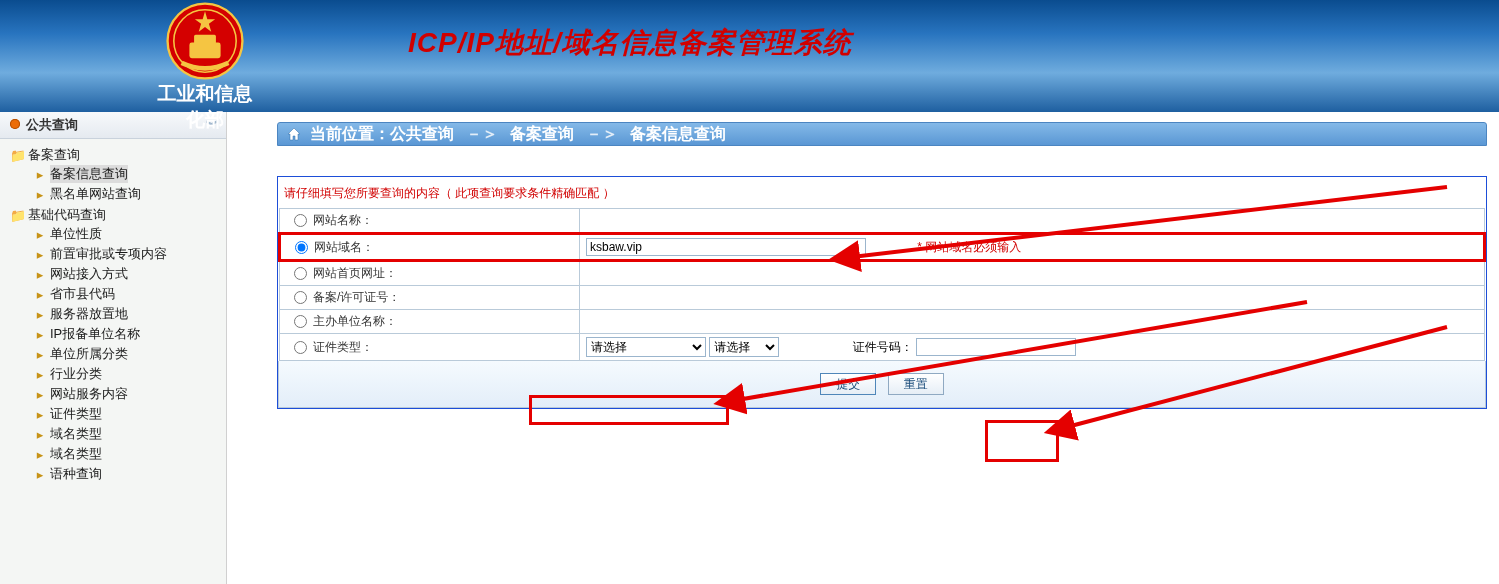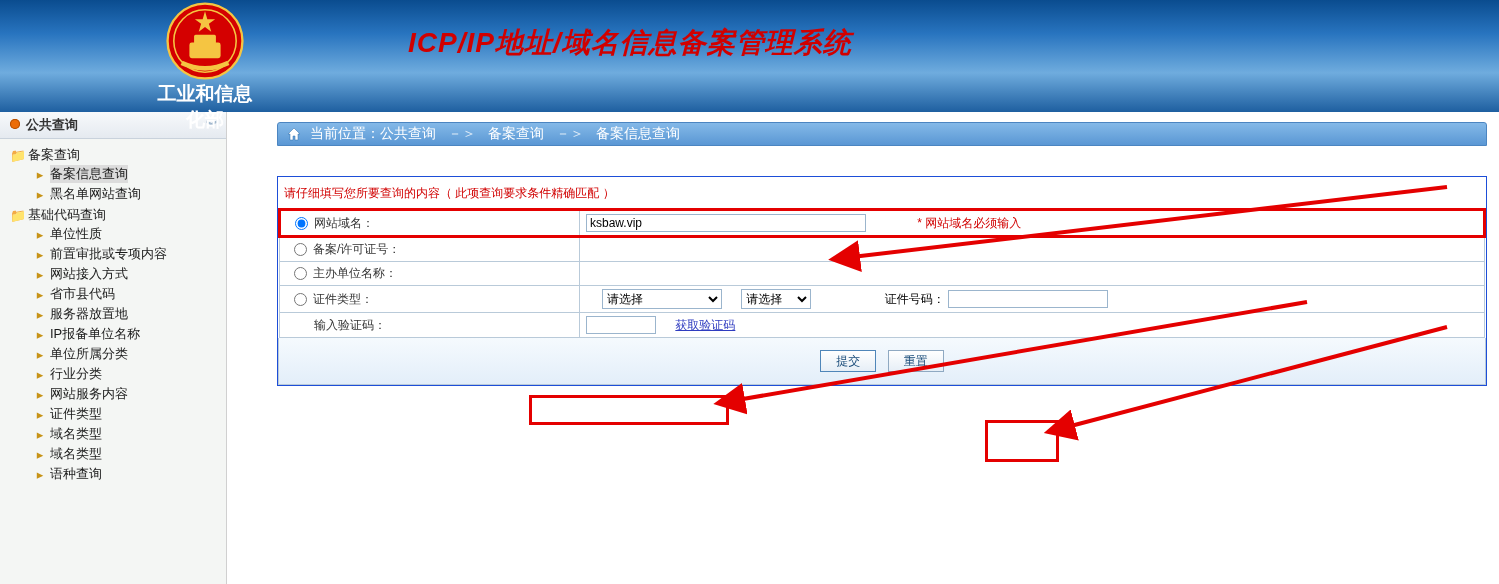--- a/index.html
+++ b/index.html
@@ -81,22 +81,23 @@
     padding: 10px 12px 10px 50px;
   }
   .breadcrumb {
     background: linear-gradient(to bottom,#84b9e8 0%, #5a97d4 100%);
     color:#fff;
     height:24px;
     border-radius:3px 3px 0 0;
     display:flex;
     align-items:center;
     padding:0 8px;
-    font-size:14px;
+    font-size:16px;
     border:1px solid #4b85c1;
+    font-weight:bold;
   }
   .breadcrumb .home-icon { width:16px; height:16px; margin-right:8px; display:inline-flex; align-items:center; justify-content:center;}
   .breadcrumb .sep { margin:0 12px; opacity:.8;}
   .form-box {
     margin-top: 30px;
     border:1px solid #1d4ed8;
   }
   .form-note {
     color:#d10000;
     padding:8px 6px 6px 6px;
@@ -106,21 +107,21 @@
     border:1px solid #b9cad9;
     padding:3px 6px;
     height:24px;
     vertical-align:middle;
   }
   td.lbl { width:300px; color:#333; }
   td.val { }
   .radio { margin:0 6px 0 8px; vertical-align:middle;}
   .txt { height:18px; border:1px solid #9bb5cd; padding:0 3px; font-size:12px; background:#fff;}
   .txt.domain { width:280px; }
-  .sel { height:20px; border:1px solid #9bb5cd; font-size:12px; background:#fff;margin-left:16px;}
+  .sel { height:20px; border:1px solid #9bb5cd; font-size:12px; background:#fff;}
   .hl-row-wrap { position:relative; }
   .required { color:#d10000; margin-left:48px;}
   .captcha-input {width:70px;}
   a.getcode { color:#2f3cc0; text-decoration:underline; margin-left:16px; font-size:12px;}
   .btn-row {
     background: linear-gradient(to bottom,#f5fafe,#e3eef9);
     text-align:center;
     padding:4px 0;
     border:1px solid #b9cad9;
     border-top:none;
@@ -265,53 +266,52 @@
       <span class="sep">－＞</span>
       <span>备案查询</span>
       <span class="sep">－＞</span>
       <span>备案信息查询</span>
     </div>
 
     <div class="form-box">
       <div class="form-note">请仔细填写您所要查询的内容（ 此项查询要求条件精确匹配 ）</div>
       <table class="form">
         <tbody>
+            <tr>
+          <td class="lbl"><input type="radio" class="radio" name="qt" style=""><span>网站名称：</span></td>
+          <td class="val"></td>
+        </tr>
         <tr class="hl-row-wrap">
           <td class="lbl" style="border-left:3px solid #e40000;border-top:3px solid #e40000;border-bottom:3px solid #e40000;"><input type="radio" class="radio" name="qt" checked="" style=""><span>网站域名：</span></td>
           <td class="val" style="border-top:3px solid #e40000;border-bottom:3px solid #e40000;border-right:3px solid #e40000;">
             <input class="txt domain" value="ksbaw.vip" style="">
             <span class="required">* 网站域名必须输入</span>
           </td>
+        </tr>
+        <tr>
+          <td class="lbl"><input type="radio" class="radio" name="qt" style=""><span>网站首页网址：</span></td>
+          <td class="val"></td>
         </tr>
         <tr>
           <td class="lbl"><input type="radio" class="radio" name="qt" style=""><span>备案/许可证号：</span></td>
           <td class="val"></td>
         </tr>
         <tr>
           <td class="lbl"><input type="radio" class="radio" name="qt" style=""><span>主办单位名称：</span></td>
           <td class="val"></td>
         </tr>
         <tr>
           <td class="lbl"><input type="radio" class="radio" name="qt" style=""><span>证件类型：</span></td>
           <td class="val">
             <select class="sel" style="width:120px"><option>请选择</option></select>
             <select class="sel" style="width:70px"><option>请选择</option></select>
             <span style="margin-left:70px">证件号码：</span>
             <input class="txt" style="width: 160px;">
           </td>
         </tr>
-        <tr>
-          <td class="lbl"><span style="margin-left:28px">输入验证码：</span></td>
-          <td class="val">
-            <span style="display:inline-block;position:relative;">
-              <input class="txt captcha-input" style="">
-              <a href="#" class="getcode">获取验证码</a>
-            </span>
-          </td>
-        </tr>
       </tbody>
         </table>
       <div class="btn-row">
         <button class="btn primary">提交</button>
         <button class="btn">重置</button>
       </div>
     </div>
 
     <div class="redbox" style="left:302px; top:283px; width:200px; height:30px;"></div>
 

